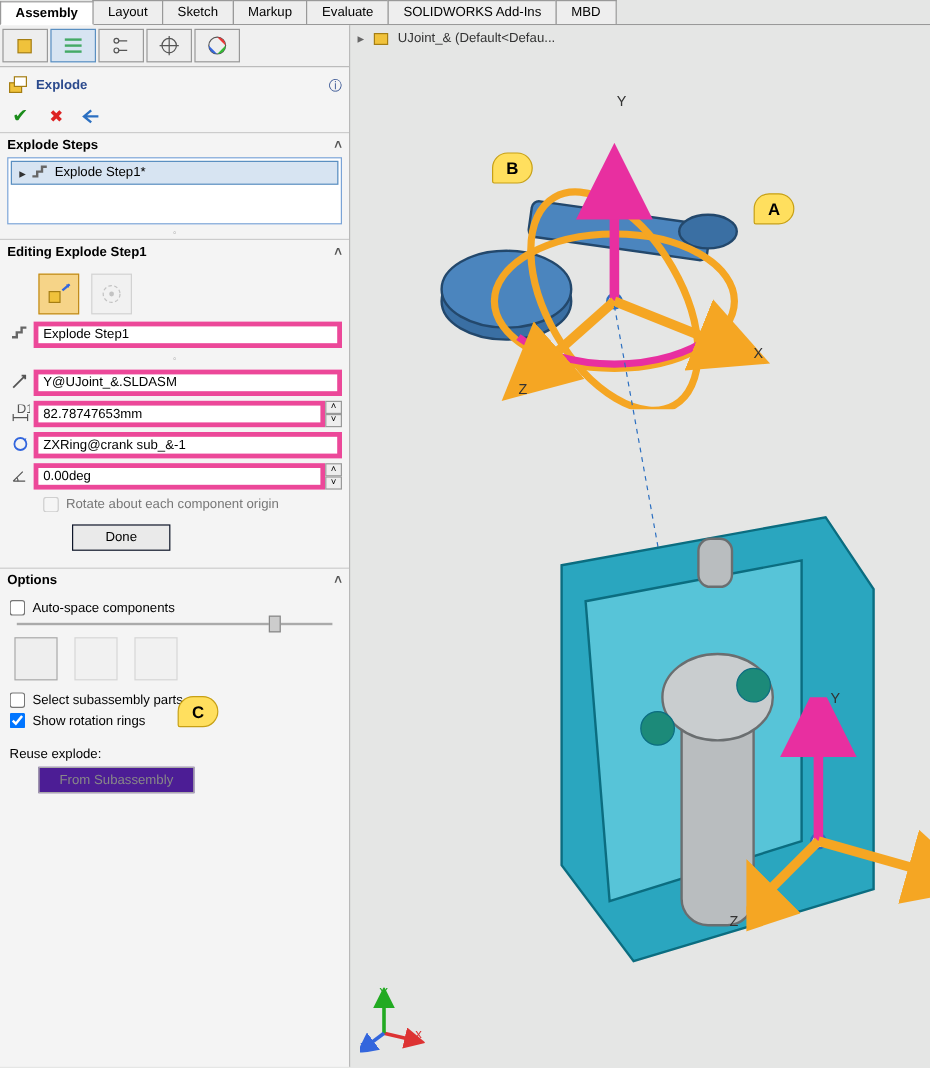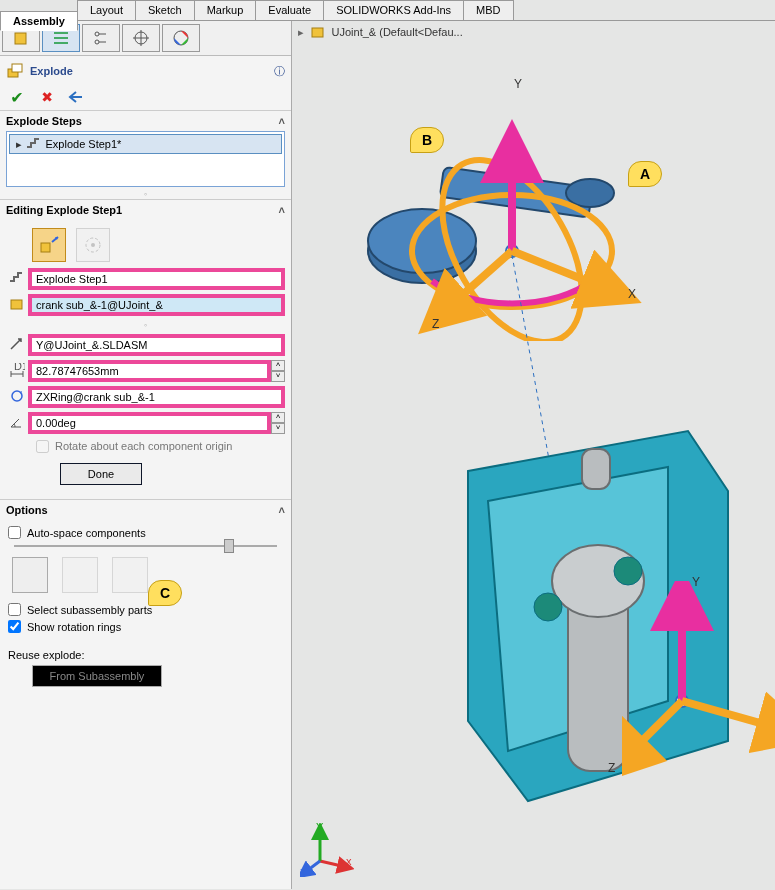--- a/index.html
+++ b/index.html
@@ -1,19 +1,19 @@
 <!DOCTYPE html>
 <html><head>
 <meta charset="utf-8">
 <style>
   * { box-sizing: border-box; margin: 0; padding: 0; font-family: "Segoe UI", Arial, sans-serif; font-size: 11px; }
   body { width: 775px; height: 890px; background: #e5e6e5; overflow: hidden; position: relative; }
   .tabbar { display: flex; background: #e5e6e5; border-bottom: 1px solid #999; }
   .tab { padding: 3px 12px 3px 12px; border: 1px solid #999; border-bottom: none; background: #eee; margin-right: -1px; cursor: pointer; }
-  .tab.active { background: #fff; font-weight: bold; border-bottom: 1px solid #fff; position: relative; top: 11px; }
+  .tab.active { background: #fff; font-weight: bold; border-bottom: 1px solid #fff; position: relative; top: 1px; }
   .content { display: flex; height: calc(100% - 22px); }
   .left-panel { width: 292px; background: #f4f4f4; border-right: 1px solid #aaa; display: flex; flex-direction: column; overflow: hidden;}
   .toolbar-row { display: flex; border-bottom: 1px solid #bbb; padding: 3px 2px; gap: 2px; background:#f0f0f0; }
   .tb-btn { width: 38px; height: 28px; border: 1px solid #999; background: #eee; display:flex;align-items:center;justify-content:center; cursor:pointer; }
   .tb-btn.sel { background:#d7e4f2; border-color:#5a8fc1; }
   .title-row { display:flex; align-items:center; padding:6px 6px; }
   .title-row .txt { font-weight:bold; color:#2b4a8d; margin-left:6px; }
   .title-row .info { margin-left:auto; color:#2b4a8d; cursor:pointer; }
   .confirm-row { display:flex; gap:8px; padding:2px 6px 4px 6px; }
   .cbtn { width:22px; height:18px; display:flex;align-items:center;justify-content:center; cursor:pointer; }
@@ -35,21 +35,21 @@
   .chk-row { display:flex; align-items:flex-start; gap:6px; padding:2px 2px 2px 30px; color:#777;}
   .done-btn { display:block; width:82px; height:22px; margin:8px 0 10px 54px; background:#eaeaea; border:1px solid #0f172a; cursor:pointer;}
   .opt-body { padding:4px 8px; }
   .slider-wrap { margin:6px 6px 10px 6px; display:flex; align-items:center;}
   .slider-track { flex:1; height:2px; background:#aaa; position:relative;}
   .slider-thumb { position:absolute; left:80%; top:-6px; width:10px; height:14px; background:#ccc; border:1px solid #888;}
   .opt-icons { display:flex; gap:14px; margin:6px 0 10px 4px;}
   .opt-icon { width:36px;height:36px;border:1px solid #aaa;background:#eee;cursor:pointer;}
   .opt-icon.dis { opacity:.4; cursor:default;}
   .reuse-btns { display:flex; flex-direction:column; gap:6px; padding:4px 0 6px 24px;}
-  .reuse-btn { width:130px; height:22px; border:1px solid #aaa; background:#000000; color:#888; cursor:default;}
+  .reuse-btn { width:130px; height:22px; border:1px solid #aaa; background:#4c1d95; color:#888; cursor:default;}
   .viewport { flex:1; position:relative; background:#e5e6e5; }
   .crumb { position:absolute; left:6px; top:4px; display:flex; align-items:center; gap:6px; color:#333;}
   .crumb .caret { color:#666; }
   .callout { position:absolute; width:34px; height:26px; background:#ffdf5e; border:1px solid #c7a015; border-radius:14px 14px 14px 2px; display:flex;align-items:center;justify-content:center; font-weight:bold; font-size:14px;}
   .axis-lbl { position:absolute; font-size:12px; color:#333;}
   .triad { position:absolute; left:256px; bottom:12px; }
 </style>
 </head>
 <body>
 
@@ -160,26 +160,20 @@
             </svg>
         </div>
       </div>
 
       <div class="field-row">
         <span class="ico"><svg width="16" height="14">
               <path d="M1 10 h4 v-4 h4 v-4 h4" stroke="#666" fill="none" stroke-width="2"></path>
             </svg></span>
         <input class="field-input" value="Explode Step1" style="">
       </div>
-      <div class="field-row">
-        <span class="ico"><svg width="16" height="14">
-              <rect x="2" y="3" width="11" height="9" fill="#f0c23b" stroke="#a57e13"></rect>
-            </svg></span>
-        <input class="field-input hl" value="crank sub_&amp;-1@UJoint_&amp;" style="">
-      </div>
       <div style="text-align:center;color:#aaa;font-size:9px;">◦</div>
       <div class="field-row">
         <span class="ico"><svg width="16" height="14">
               <path d="M2 12 L12 2 M9 2 h3 v3" stroke="#555" fill="none" stroke-width="1.5"></path>
             </svg></span>
         <input class="field-input" value="Y@UJoint_&amp;.SLDASM" style="">
       </div>
       <div class="field-row">
         <span class="ico"><svg width="16" height="14">
               <path d="M2 11 h12 M2 8 v6 M14 8 v6" stroke="#555" fill="none"></path>

